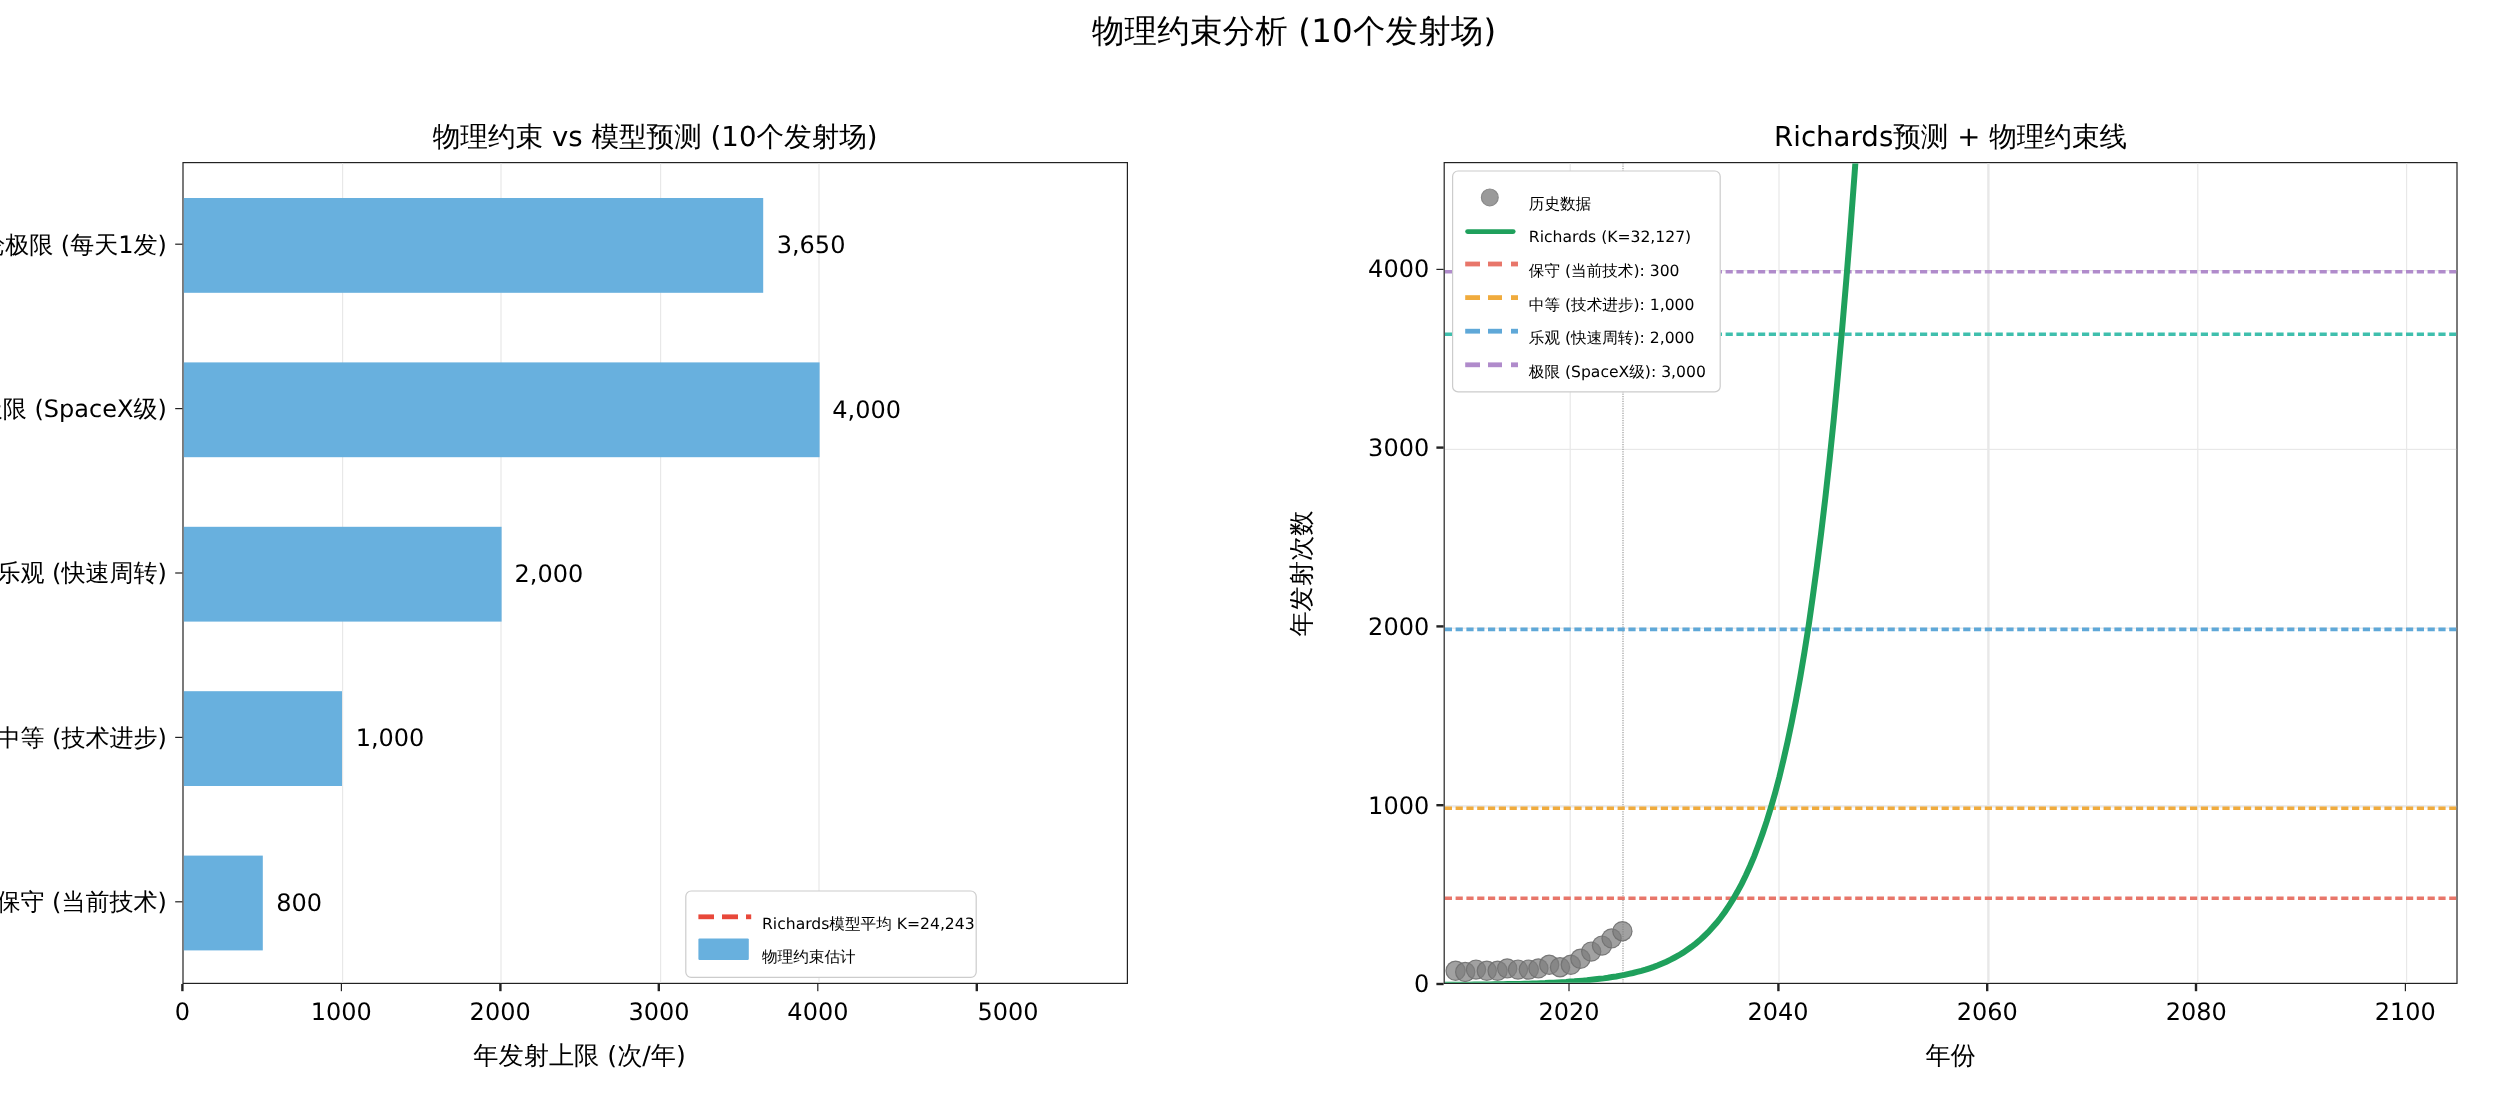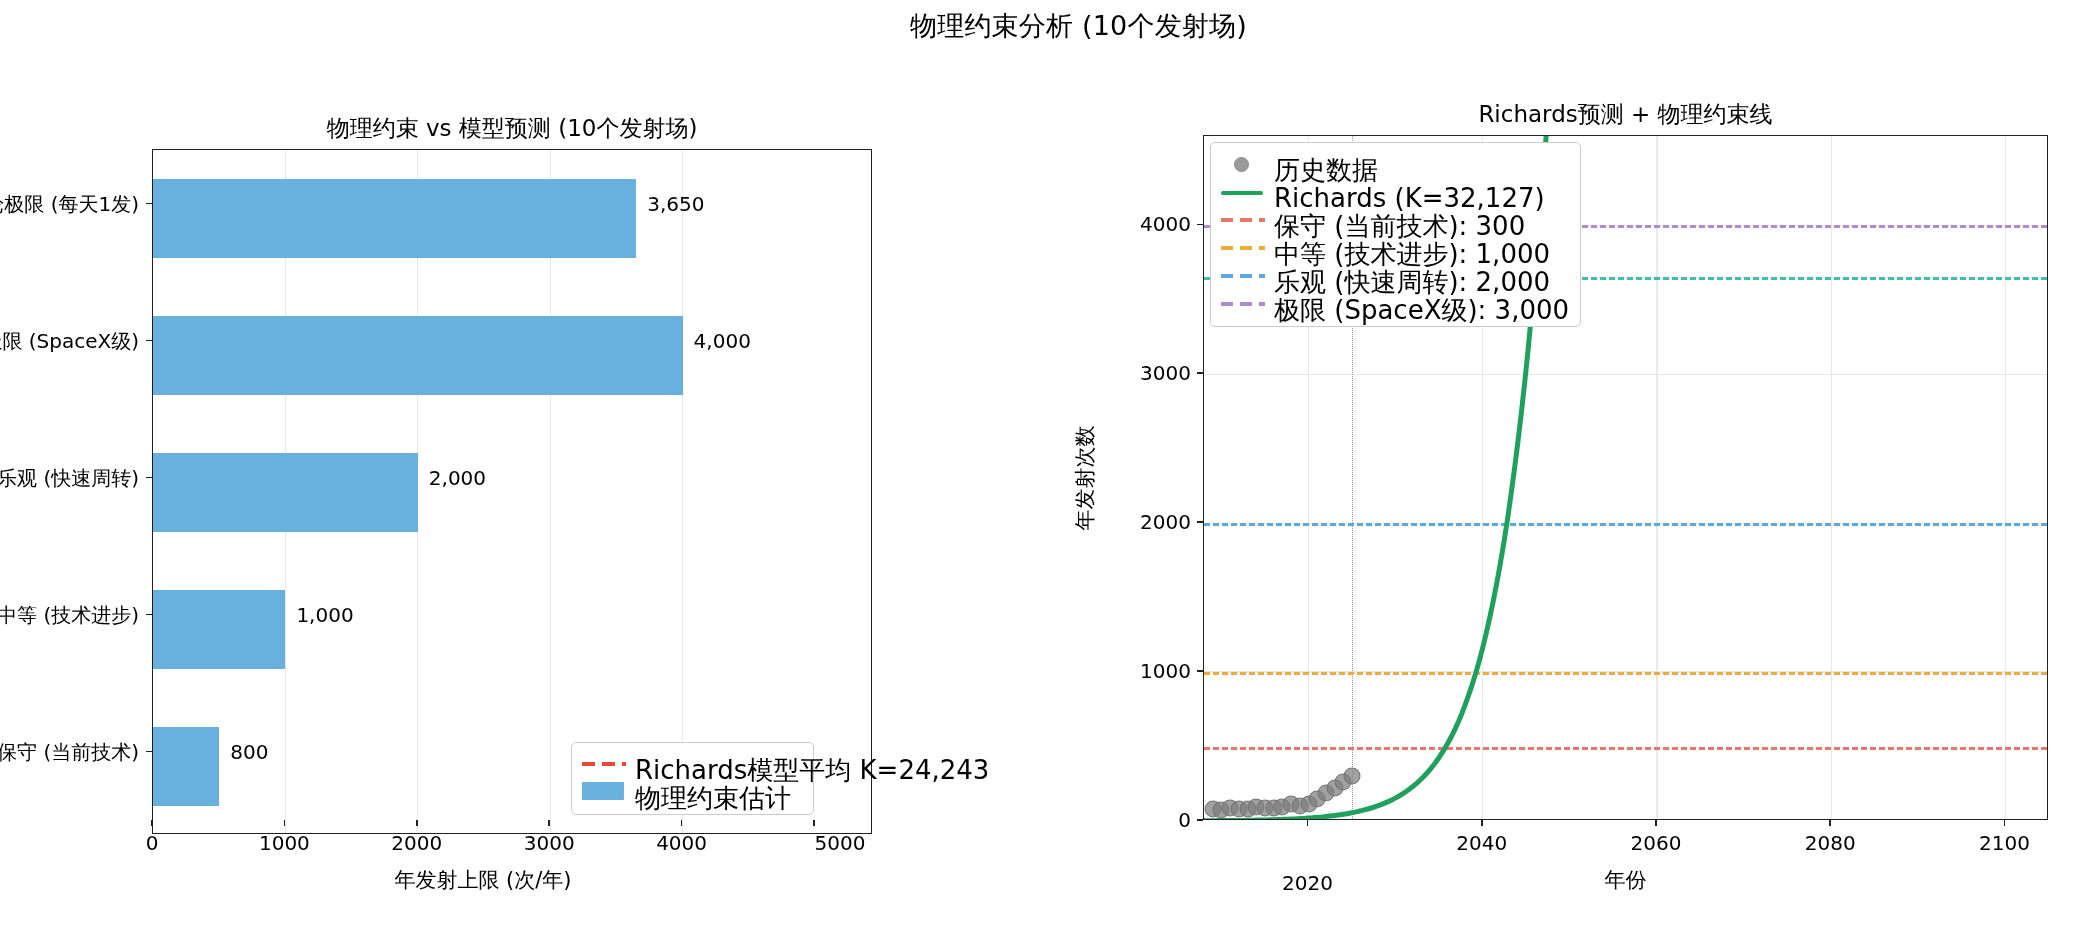--- a/index.html
+++ b/index.html
@@ -120,21 +120,21 @@
     border: 1.2px solid #cccccc;
     border-radius: 5px;
     padding: 7px 11px 8px 10px;
   }
   .legend-row {
     display: flex;
     align-items: center;
     height: 28px;
   }
   .legend-label {
-    font-size: 26px;
+    font-size: 13px;
     color: #000;
     white-space: nowrap;
     margin-left: 11px;
     margin-top: 12px;
   }
   .swatch { width: 42px; height: 20px; position: relative; flex: none; }
   .swatch-patch { width: 42px; height: 18px; border-radius: 1px; }
   .swatch-line {
     position: absolute;
     top: 9px; left: 0;
@@ -178,21 +178,21 @@
     transform: translate(-50%, -50%);
   }
 </style>
 </head>
 <body>
 
 <div id="page">
 
   <div id="main-title">物理约束分析 (10个发射场)</div>
 
-  <div class="panel" id="left-panel" style="left:152px; top:149px; width:720px; height:685px;">
+  <div class="panel" id="left-panel" style="left:152px; top:135px; width:788px; height:685px;">
     <div class="panel-title">物理约束 vs 模型预测 (10个发射场)</div>
     <div class="plot-area" id="left-plot">
         <div class="gridline-v" style="left:131.75px;"></div>
         <div class="gridline-v" style="left:264.15000000000003px;"></div>
         <div class="gridline-v" style="left:396.55px;"></div>
         <div class="gridline-v" style="left:528.95px;"></div>
         <div class="bar" style="left:0px; top:576.77px; width:66.2px; height:79.46px;"></div>
         <div class="bar" style="left:0px; top:439.77px; width:132.4px; height:79.46px;"></div>
         <div class="bar" style="left:0px; top:302.77px; width:264.8px; height:79.46px;"></div>
         <div class="bar" style="left:0px; top:165.77px; width:529.6px; height:79.46px;"></div>
@@ -265,21 +265,21 @@
         <div class="hist-dot" style="left:104.5360824742268px; top:668.0239130434783px;"></div>
         <div class="hist-dot" style="left:113.24742268041237px; top:663.2586956521739px;"></div>
         <div class="hist-dot" style="left:121.95876288659792px; top:657.3021739130435px;"></div>
         <div class="hist-dot" style="left:130.6701030927835px; top:651.7923913043478px;"></div>
         <div class="hist-dot" style="left:139.38144329896906px; top:646.4315217391304px;"></div>
         <div class="hist-dot" style="left:148.09278350515464px; top:640.3260869565217px;"></div>
       </div>
   </div>
   <div id="right-decor">
       <div class="tick-mark-x" style="left:1306.7360824742268px; top:820px;"></div>
-      <div class="tick-x" style="left:1307.5360824742268px; top:831px;margin-top:40px;">2020</div>
+      <div class="tick-x" style="left:1307.5360824742268px; top:831px;">2020</div>
       <div class="tick-mark-x" style="left:1480.9628865979382px; top:820px;"></div>
       <div class="tick-x" style="left:1481.7628865979382px; top:831px;">2040</div>
       <div class="tick-mark-x" style="left:1655.1896907216494px; top:820px;"></div>
       <div class="tick-x" style="left:1655.9896907216494px; top:831px;">2060</div>
       <div class="tick-mark-x" style="left:1829.416494845361px; top:820px;"></div>
       <div class="tick-x" style="left:1830.216494845361px; top:831px;">2080</div>
       <div class="tick-mark-x" style="left:2003.6432989690722px; top:820px;"></div>
       <div class="tick-x" style="left:2004.4432989690722px; top:831px;">2100</div>
       <div class="tick-mark-y" style="left:1197px; top:819.2px;"></div>
       <div class="tick-y" style="right:894px; top:820px;">0</div>

